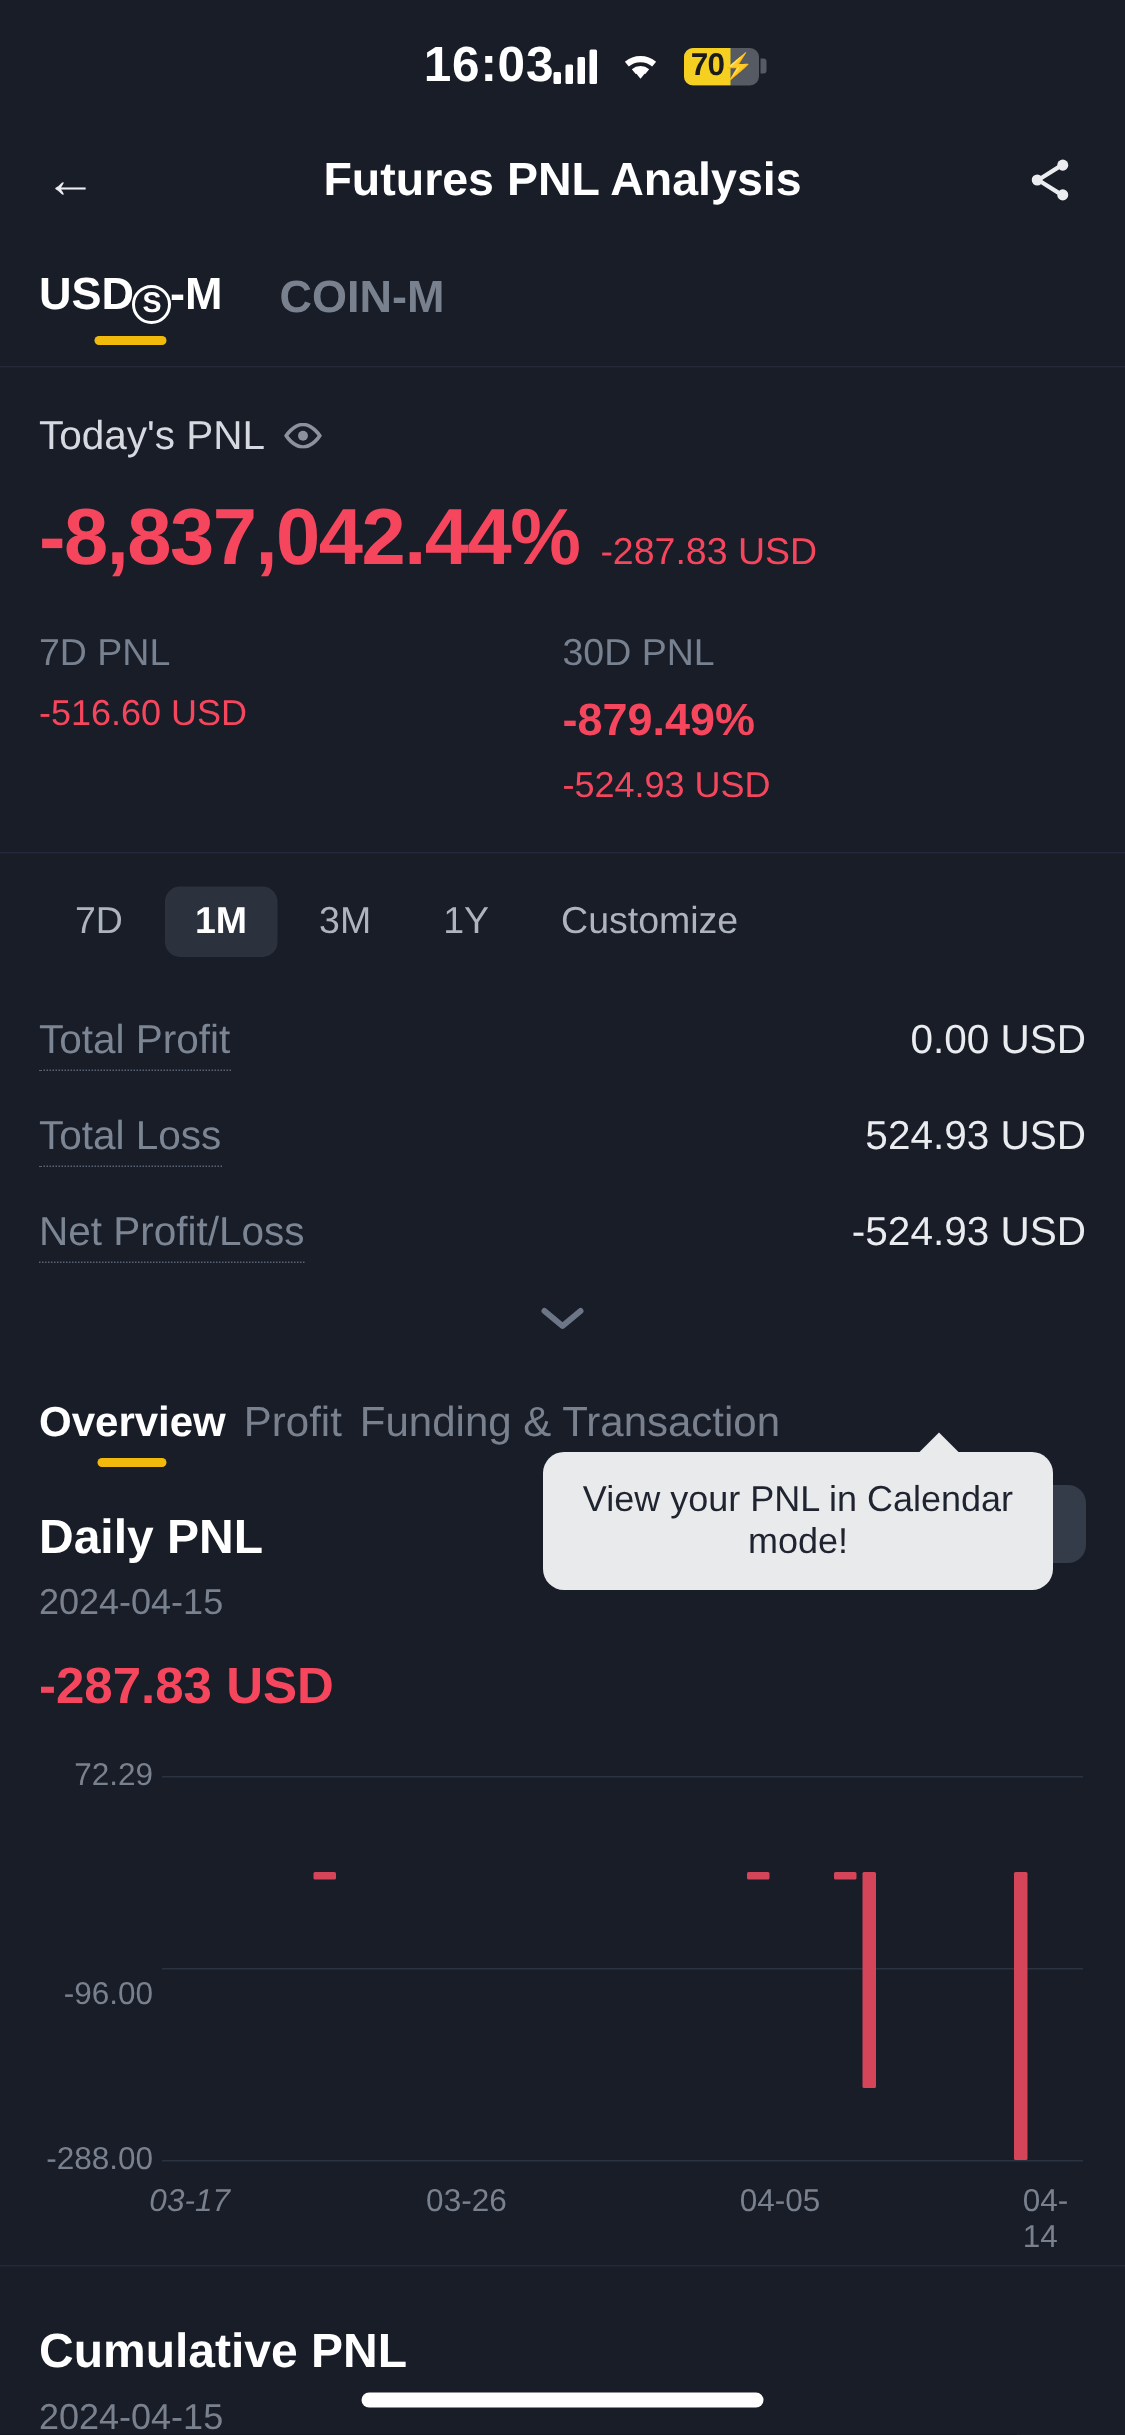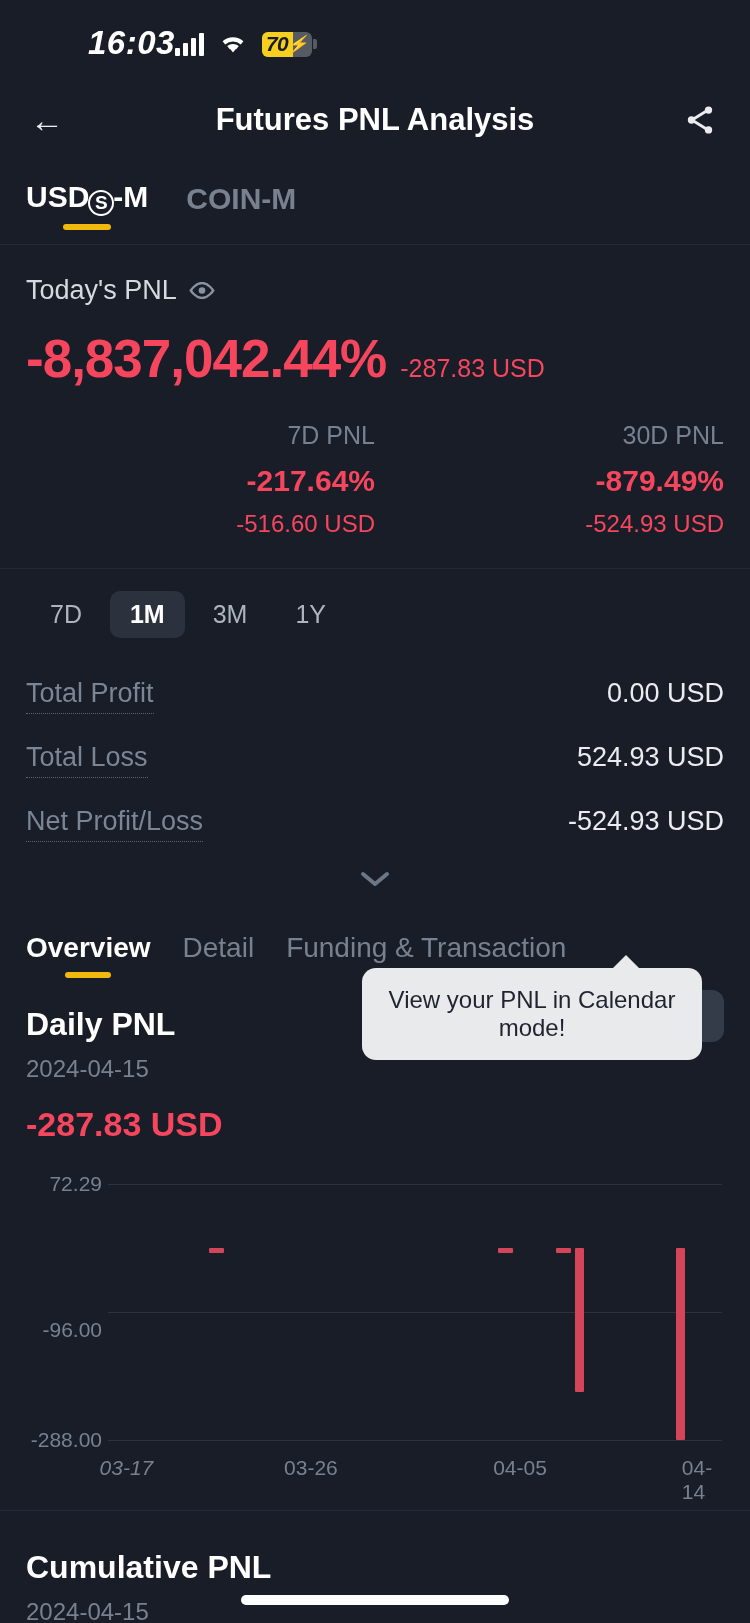--- a/index.html
+++ b/index.html
@@ -7,21 +7,21 @@
   body {
     width:750px; height:1623px;
     font-family:"Liberation Sans", sans-serif;
     color:#eaecef;
     overflow:hidden;
     position:relative;
   }
   .phone { width:750px; height:1623px; background:#181d28; position:relative; }
 
   
-  .statusbar { height:78px; display:flex; align-items:center; justify-content:flex-start; padding:0 44px 0 0; background:#181d28;font-style:italic; }
+  .statusbar { height:78px; display:flex; align-items:center; justify-content:center; padding:0 44px 0 0; background:#181d28; }
   .sb-time { font-size:33px; font-weight:700; color:#ffffff; letter-spacing:.5px; margin-left:88px; margin-top:8px;}
   .sb-right { display:flex; align-items:center; gap:14px; margin-top:10px; }
   .signal { display:flex; align-items:flex-end; gap:3px; height:24px; }
   .signal i { display:block; width:5px; background:#ffffff; border-radius:1px; }
   .signal i:nth-child(1){height:8px}.signal i:nth-child(2){height:13px}
   .signal i:nth-child(3){height:18px}.signal i:nth-child(4){height:23px}
   .wifi { width:30px; height:22px; position:relative; }
   .battery { position:relative; width:50px; height:25px; border-radius:6px; background:#555a63; overflow:hidden; display:flex; align-items:center; }
   .battery .fill { position:absolute; left:0; top:0; bottom:0; width:62%; background:#f5d020; }
   .battery .pct { position:relative; z-index:2; font-size:21px; font-weight:700; color:#1b1b1b; padding-left:4px; letter-spacing:-.5px;}
@@ -37,21 +37,21 @@
   
   .market-tabs { display:flex; align-items:flex-end; gap:38px; padding:18px 26px 0 26px; }
   .mtab { font-size:30px; font-weight:700; color:#79818f; padding-bottom:6px; position:relative; }
   .mtab.active { color:#ffffff; }
   .mtab.active::after { content:""; position:absolute; left:50%; transform:translateX(-50%); bottom:-8px; width:48px; height:6px; background:#f0b90b; border-radius:3px; }
   .usds-s { display:inline-flex; align-items:center; justify-content:center; width:26px; height:26px; border:2px solid #ffffff; border-radius:50%; font-size:19px; font-weight:700; vertical-align:-2px; margin:0 -1px; }
 
   .divider { height:1px; background:#23293a; margin-top:22px; }
 
   
-  .pnl-block { padding:30px 26px 26px 26px;text-align:right; }
+  .pnl-block { padding:30px 26px 26px 26px; }
   .pnl-label-row { display:flex; align-items:center; gap:12px; }
   .pnl-label { font-size:27px; color:#d6dae0; }
   .eye { width:26px; height:18px; display:flex; align-items:center; justify-content:center;}
   .pnl-main-row { display:flex; align-items:baseline; gap:14px; margin-top:22px; }
   .pnl-big { font-size:53px; font-weight:700; color:#f6465d; letter-spacing:-1px; }
   .pnl-sub { font-size:25px; color:#f6465d; }
 
   .pnl-cols { display:flex; margin-top:32px; }
   .pnl-col { width:50%; }
   .pnl-col .t { font-size:25px; color:#77818f; }
@@ -64,21 +64,21 @@
   .chip.active { background:#2b313d; color:#ffffff; font-weight:700; }
 
   
   .sum { padding:12px 26px 0 26px; }
   .sum-row { display:flex; justify-content:space-between; align-items:baseline; padding:14px 0; }
   .sum-label { font-size:27px; color:#7b8593; border-bottom:1px dotted #5a6372; padding-bottom:4px; }
   .sum-val { font-size:27px; color:#eaecef; }
   .chev-row { display:flex; justify-content:center; padding:14px 0 10px 0; }
 
   
-  .ctabs { display:flex; align-items:flex-end; gap:32px; padding:34px 26px 0 26px; }
+  .ctabs { display:flex; align-items:flex-end; gap:12px; padding:34px 26px 0 26px; }
   .ctab { font-size:28px; color:#79818f; padding-bottom:8px; position:relative;}
   .ctab.active { color:#ffffff; font-weight:700; }
   .ctab.active::after { content:""; position:absolute; left:50%; transform:translateX(-50%); bottom:-6px; width:46px; height:6px; background:#f0b90b; border-radius:3px; }
 
   
   .sect { padding:34px 26px 0 26px; position:relative; }
   .sect-title { font-size:32px; font-weight:700; color:#ffffff; }
   .sect-date { font-size:24px; color:#79818f; margin-top:12px; }
   .sect-amt { font-size:34px; font-weight:700; color:#f6465d; margin-top:22px; }
 
@@ -163,37 +163,37 @@
         </svg>
       </span>
     </div>
     <div class="pnl-main-row">
       <span class="pnl-big">-8,837,042.44%</span>
       <span class="pnl-sub">-287.83 USD</span>
     </div>
     <div class="pnl-cols">
       <div class="pnl-col">
         <div class="t">7D PNL</div>
-        <div class="p">-217.64%</div>
         <div class="u">-516.60 USD</div>
       </div>
       <div class="pnl-col">
         <div class="t">30D PNL</div>
         <div class="p">-879.49%</div>
         <div class="u">-524.93 USD</div>
       </div>
     </div>
   </div>
   <div class="divider" style="margin-top:4px"></div>
 
   <div class="range-row">
     <div class="chip">7D</div>
     <div class="chip active">1M</div>
     <div class="chip">3M</div>
     <div class="chip">1Y</div>
+    <div class="chip">Customize</div>
   </div>
 
   <div class="sum">
     <div class="sum-row">
       <span class="sum-label">Total Profit</span>
       <span class="sum-val">0.00 USD</span>
     </div>
     <div class="sum-row">
       <span class="sum-label">Total Loss</span>
       <span class="sum-val">524.93 USD</span>
@@ -204,21 +204,21 @@
     </div>
     <div class="chev-row">
       <svg width="30" height="18" viewBox="0 0 30 18">
           <path d="M3 4l12 10L27 4" fill="none" stroke="#6c7686" stroke-width="4" stroke-linecap="round" stroke-linejoin="round"></path>
         </svg>
     </div>
   </div>
 
   <div class="ctabs">
     <div class="ctab active">Overview</div>
-    <div class="ctab">Detail</div>
+    <div class="ctab">Profit</div>
     <div class="ctab">Funding &amp; Transaction</div>
   </div>
 
   <div class="sect">
     <div class="sect-title">Daily PNL</div>
     <div class="sect-date">2024-04-15</div>
     <div class="sect-amt">-287.83 USD</div>
 
     <div class="viewtoggle">
       <div class="vt-btn sel">

